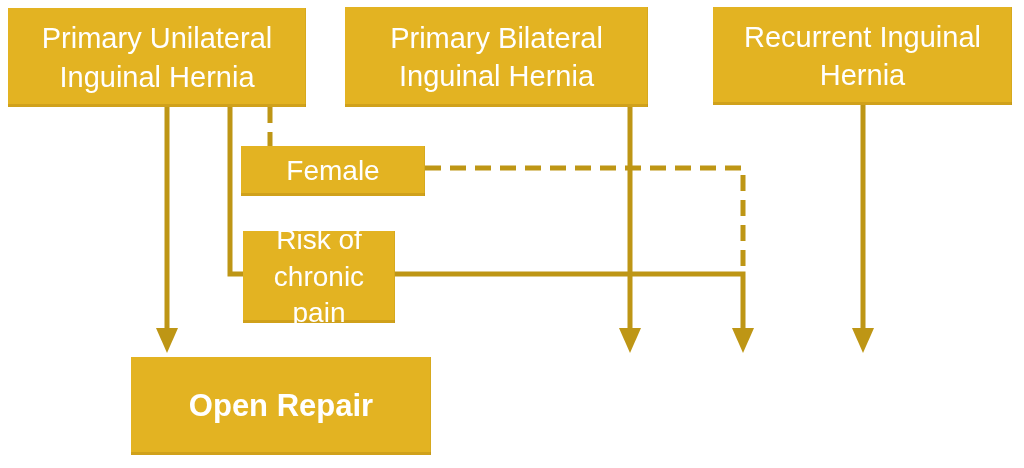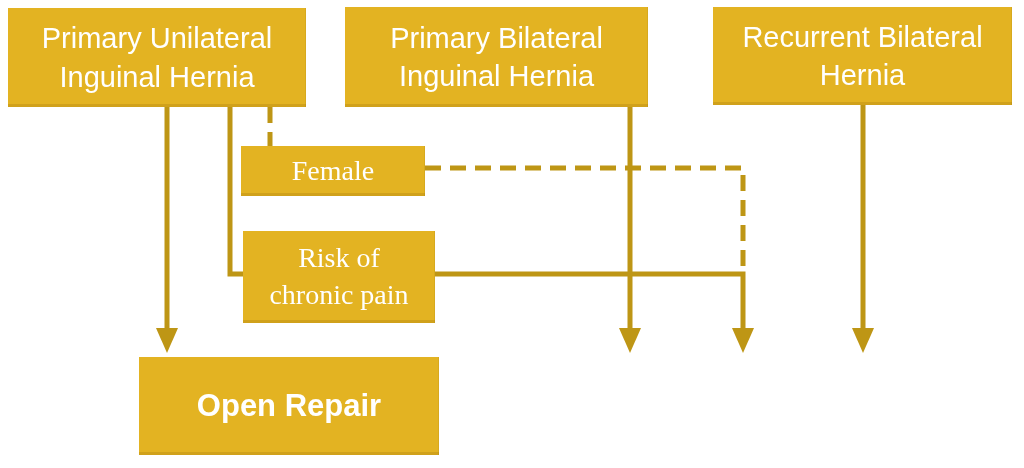--- a/index.html
+++ b/index.html
@@ -20,29 +20,29 @@
     background:var(--node-fill,#E3B322);
     color:var(--text-color,#ffffff);
     display:flex;align-items:center;justify-content:center;
     text-align:center;
     box-sizing:border-box;
     padding:2px 10px;
     box-shadow:inset 0 -3px 0 rgba(120,85,0,0.18), inset -1px 0 0 rgba(120,85,0,0.10);
   }
   .node span{display:block;line-height:1.32;}
   .node.top-row{font-size:29px;}
-  .node.mid{font-size:28px;font-family:Liberation Serif, serif;}
+  .node.mid{font-size:28px;}
   .node.outcome{font-size:31px;font-weight:bold;}
   
   #n-unilateral{left:8px;  top:8px;  width:298px;height:99px;}
   #n-bilateral {left:345px;top:7px;  width:303px;height:100px;}
   #n-recurrent {left:713px;top:7px;  width:299px;height:98px;}
   #n-female    {left:241px;top:146px;width:184px;height:50px;}
-  #n-risk      {left:243px;top:231px;width:192px;height:92px;}
-  #n-open      {left:131px;top:357px;width:300px;height:98px;margin-left:8px;}
+  #n-risk      {left:243px;top:231px;width:152px;height:92px;}
+  #n-open      {left:131px;top:357px;width:300px;height:98px;}
   #n-lap       {left:593px;top:357px;width:300px;height:98px;}
   .conn{fill:none;stroke:var(--line-color,#BE9615);stroke-width:5;}
   .conn.dashed{stroke-dasharray:16 9;}
 </style>
 </head>
 <body>
 
 <div id="stage" style="--bg: #FFFFFF; --node-fill: #E3B322; --line-color: #BE9615; --text-color: #FFFFFF;">
 
   <svg id="connector-layer" viewBox="0 0 1024 468" xmlns="http://www.w3.org/2000/svg">
@@ -63,21 +63,21 @@
 
   <div class="node top-row" id="n-unilateral">
     <span>Primary Unilateral Inguinal Hernia</span>
   </div>
 
   <div class="node top-row" id="n-bilateral">
     <span>Primary Bilateral Inguinal Hernia</span>
   </div>
 
   <div class="node top-row" id="n-recurrent">
-    <span>Recurrent Bilateral Hernia</span>
+    <span>Recurrent Inguinal Hernia</span>
   </div>
 
   <div class="node mid" id="n-female">
     <span>Female</span>
   </div>
 
   <div class="node mid" id="n-risk">
     <span>Risk of chronic pain</span>
   </div>
 

